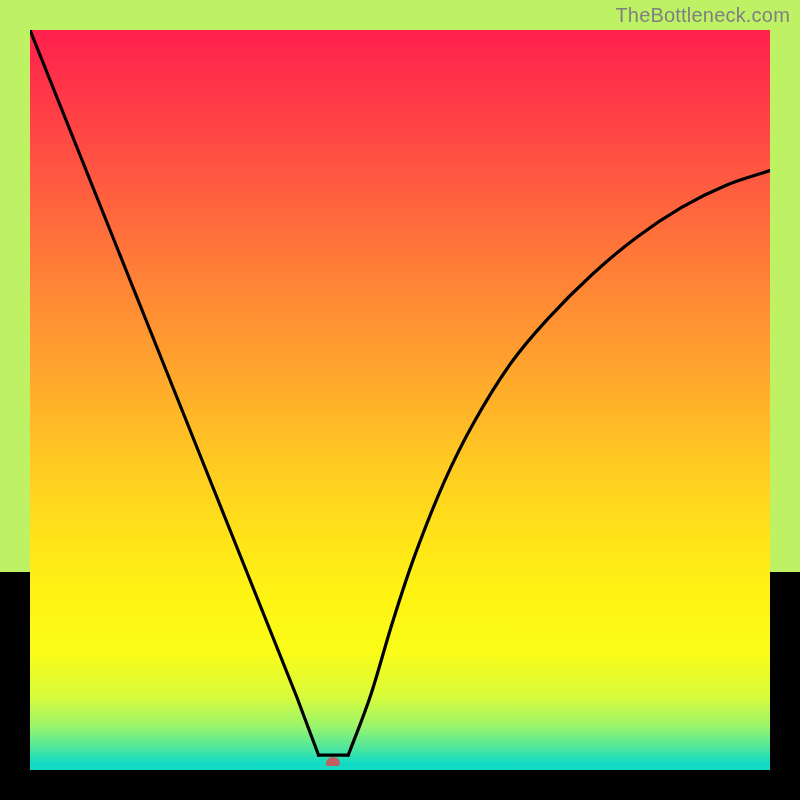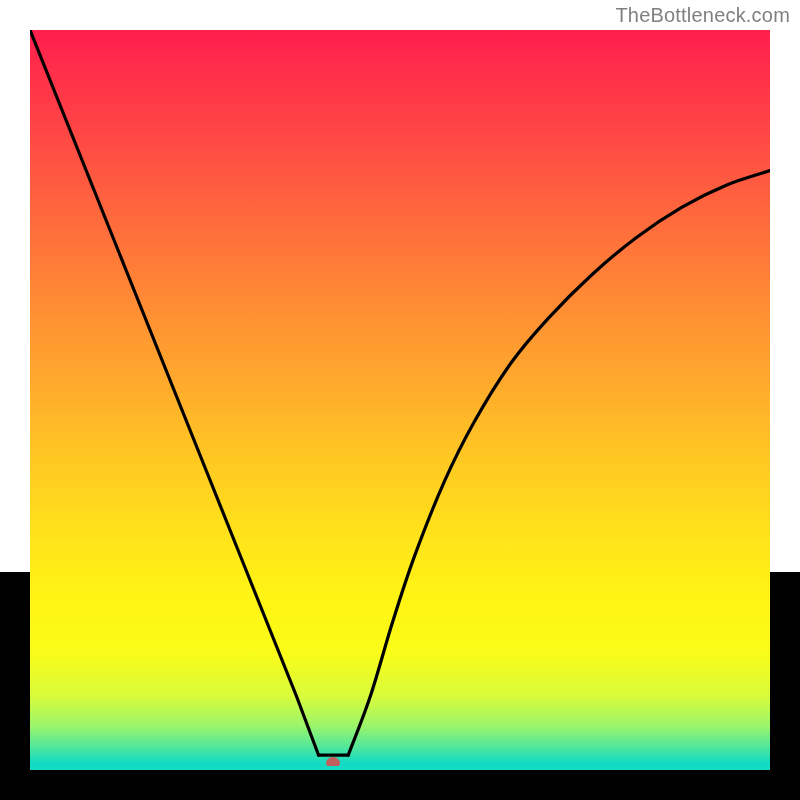--- a/index.html
+++ b/index.html
@@ -8,21 +8,21 @@
     width: 800px;
     height: 800px;
     background: #000;
     overflow: hidden;
     font-family: Arial, Helvetica, sans-serif;
   }
   .frame {
     position: relative;
     width: 800px;
     height: 572px;
-    background: #ffffff;
+    background: #bef264;
   }
   .watermark {
     position: absolute;
     top: 4px;
     right: 10px;
     color: #808080;
     font-size: 20px;
     font-weight: 500;
     z-index: 10;
     letter-spacing: 0.2px;

